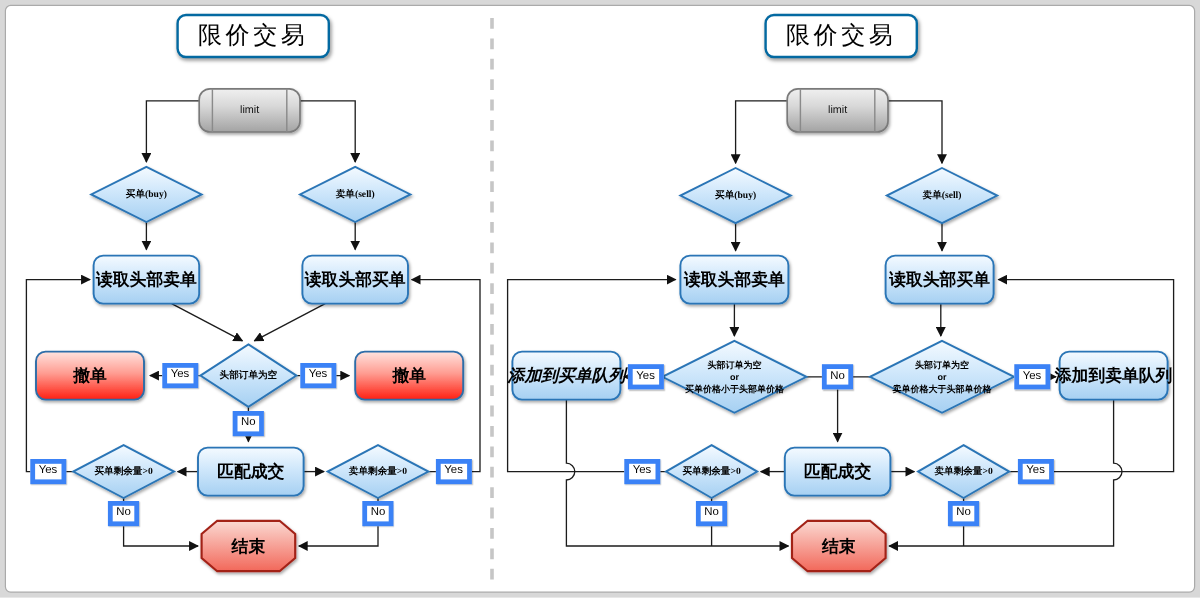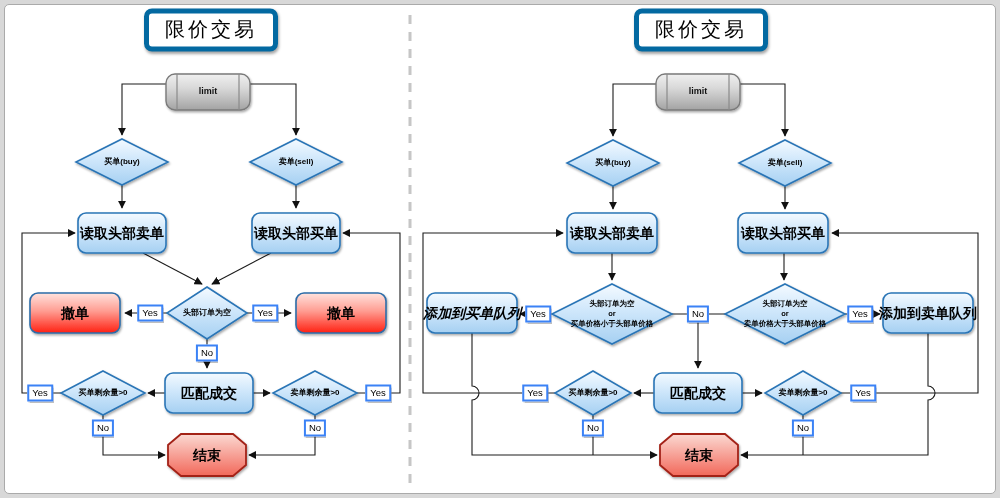--- a/index.html
+++ b/index.html
@@ -1,26 +1,26 @@
 <!DOCTYPE html>
 <html><head>
 <meta charset="utf-8">
 <style>
   html,body{margin:0;padding:0;}
   body{width:1000px;height:498px;background:#d8d8d8;font-family:"Liberation Sans","DejaVu Sans",sans-serif;overflow:hidden;}
   .stage{position:absolute;left:0;top:0;width:1000px;height:498px;}
   .panel{position:absolute;left:4px;top:4px;width:990px;height:488px;background:#ffffff;border:1.5px solid #aaaaaa;border-radius:5px;}
   svg.layer{position:absolute;left:0;top:0;width:1000px;height:498px;}
-  .title-box{position:absolute;transform:translate(-50%,-50%);background:#ffffff;border:5px solid #0369a1;border-radius:8px;
+  .title-box{position:absolute;transform:translate(-50%,-50%);background:#ffffff;border:2px solid #0369a1;border-radius:8px;
     font-size:20px;letter-spacing:3px;color:#000;padding:2px 16px 4px 16px;white-space:nowrap;box-shadow:1px 2px 3px rgba(0,0,0,0.35);}
   .label{position:absolute;transform:translate(-50%,-50%);font-size:14px;font-weight:bold;color:#000;text-align:center;white-space:nowrap;line-height:1.3;}
-  .label.sm{font-size:8px;}
+  .label.sm{font-size:8px;font-family:Liberation Serif, serif;}
   .label.xs{font-size:7.5px;}
-  .label.plain{font-weight:bold;font-size:9px;color:#111;}
-  .tag{position:absolute;transform:translate(-50%,-50%);background:#ffffff;border:2px solid #3b82f6;font-size:9.5px;color:#000;
+  .label.plain{font-weight:normal;font-size:9px;color:#111;}
+  .tag{position:absolute;transform:translate(-50%,-50%);background:#ffffff;border:4px solid #3b82f6;font-size:9.5px;color:#000;
     padding:0px 3px 1px 3px;line-height:12px;white-space:nowrap;box-shadow:0.5px 1px 1px rgba(0,0,0,0.25);}
 </style>
 </head>
 <body>
 
 <div class="stage">
   <div class="panel"></div>
 
   <svg class="layer" viewBox="0 0 1000 498">
     <defs>

